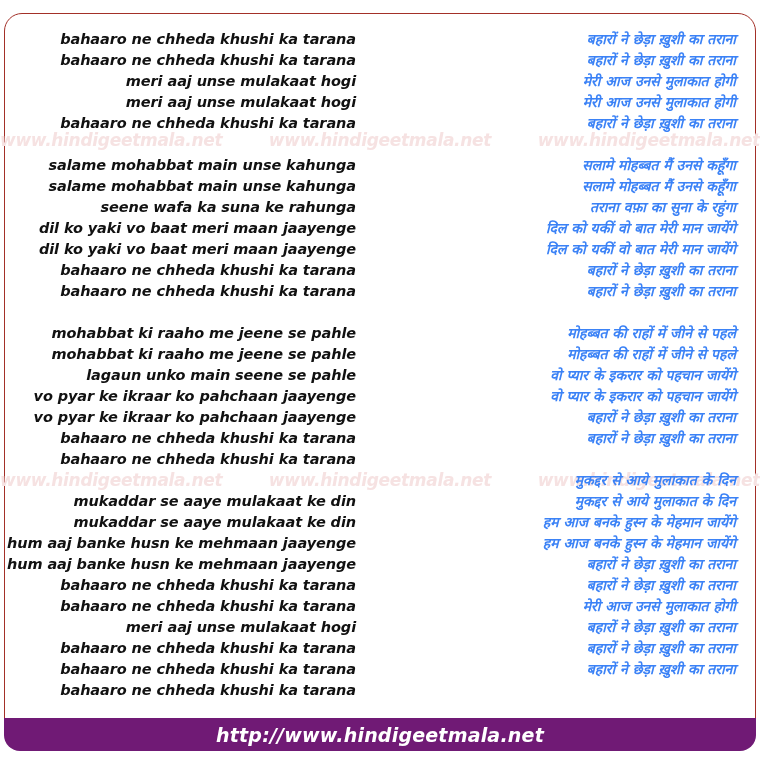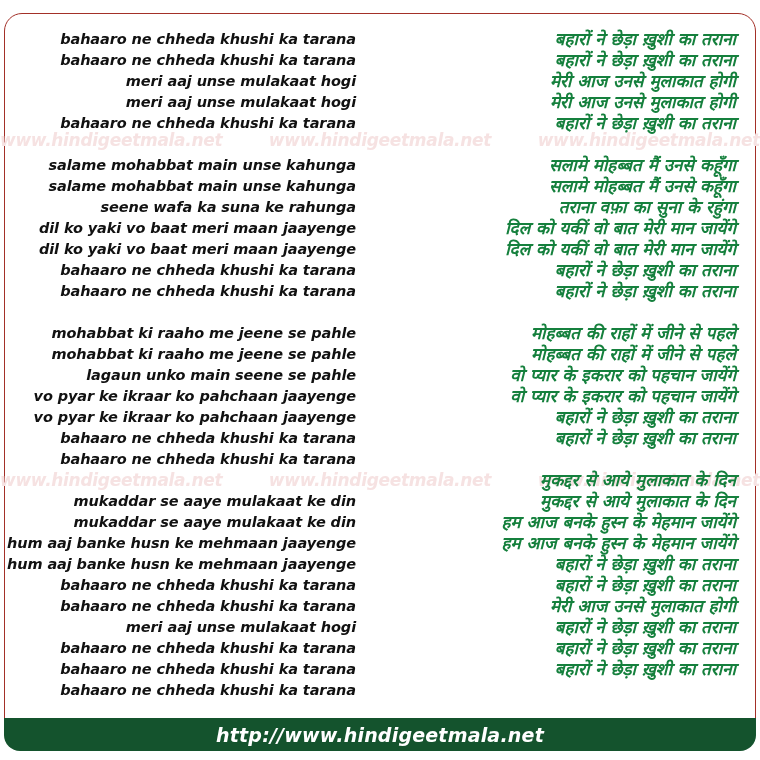--- a/index.html
+++ b/index.html
@@ -78,23 +78,23 @@
     font-size: 14.5px;
     line-height: 21px;
     color: #111111;
     letter-spacing: -0.1px;
   }
 
   .col-deva .line {
     font-family: "DejaVu Sans", sans-serif;
     font-style: italic;
     font-weight: 600;
-    font-size: 17px;
+    font-size: 14px;
     line-height: 21px;
-    color: #15803d;
+    color: #3b82f6;
   }
 
   
   .watermark-row {
     position: absolute;
     left: 0;
     width: 760px;
     display: flex;
     flex-direction: row;
     justify-content: space-between;
@@ -114,21 +114,21 @@
   #wm-row-1 { top: 130px; }
   #wm-row-2 { top: 470px; }
 
   
   .footer-bar {
     position: absolute;
     left: 4px;
     bottom: 9px;
     width: 752px;
     height: 33px;
-    background: #14532d;
+    background: #701a75;
     border-bottom-left-radius: 16px;
     border-bottom-right-radius: 16px;
     display: flex;
     align-items: center;
     justify-content: center;
     z-index: 5;
     box-sizing: border-box;
   }
   .footer-bar .footer-link {
     font-family: "DejaVu Sans", sans-serif;

